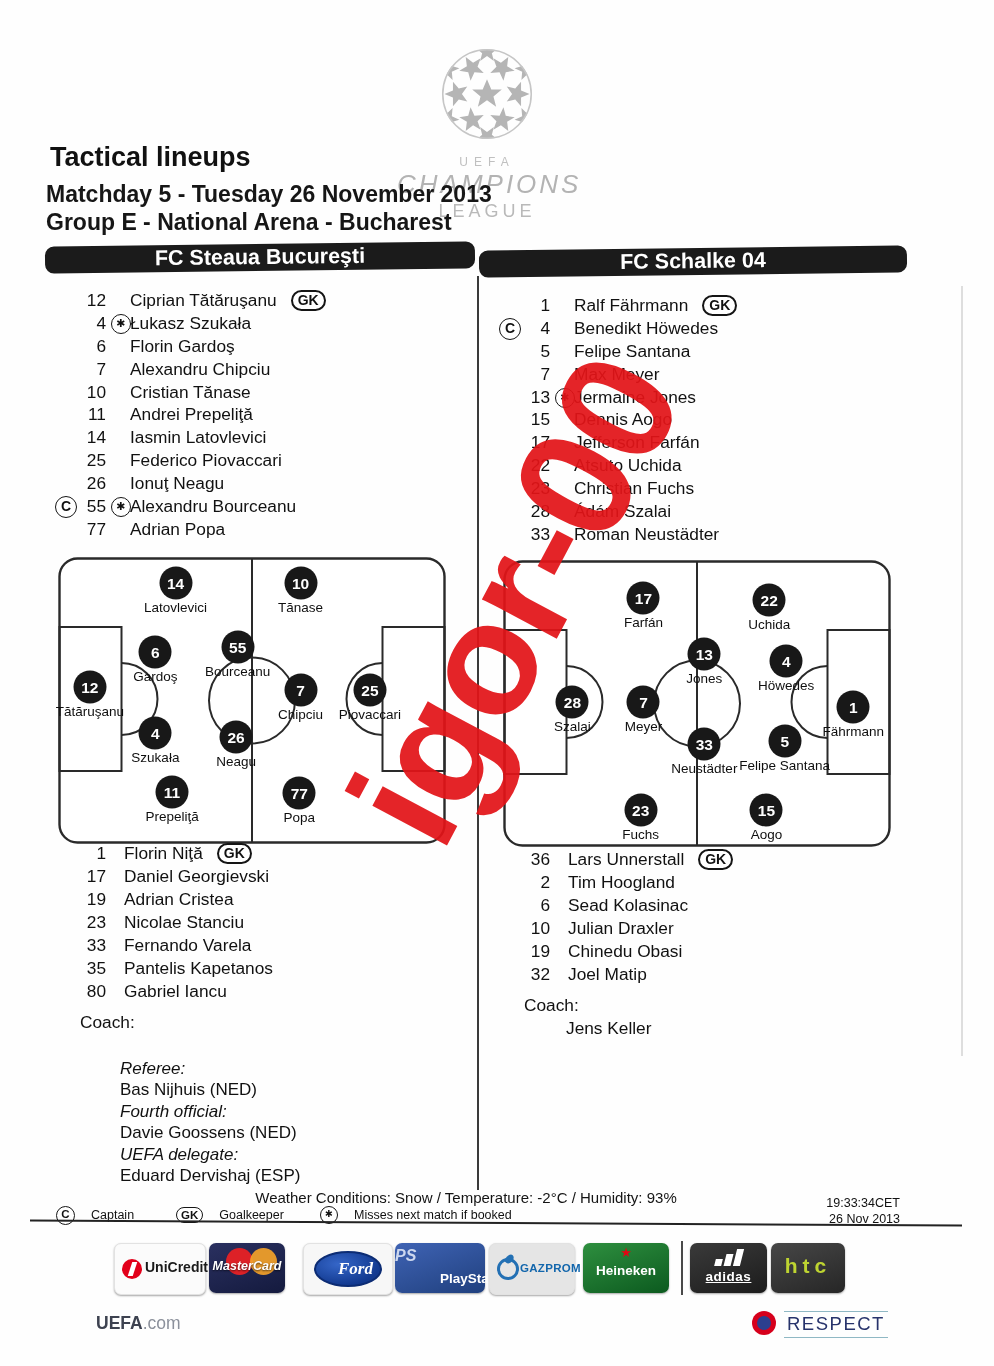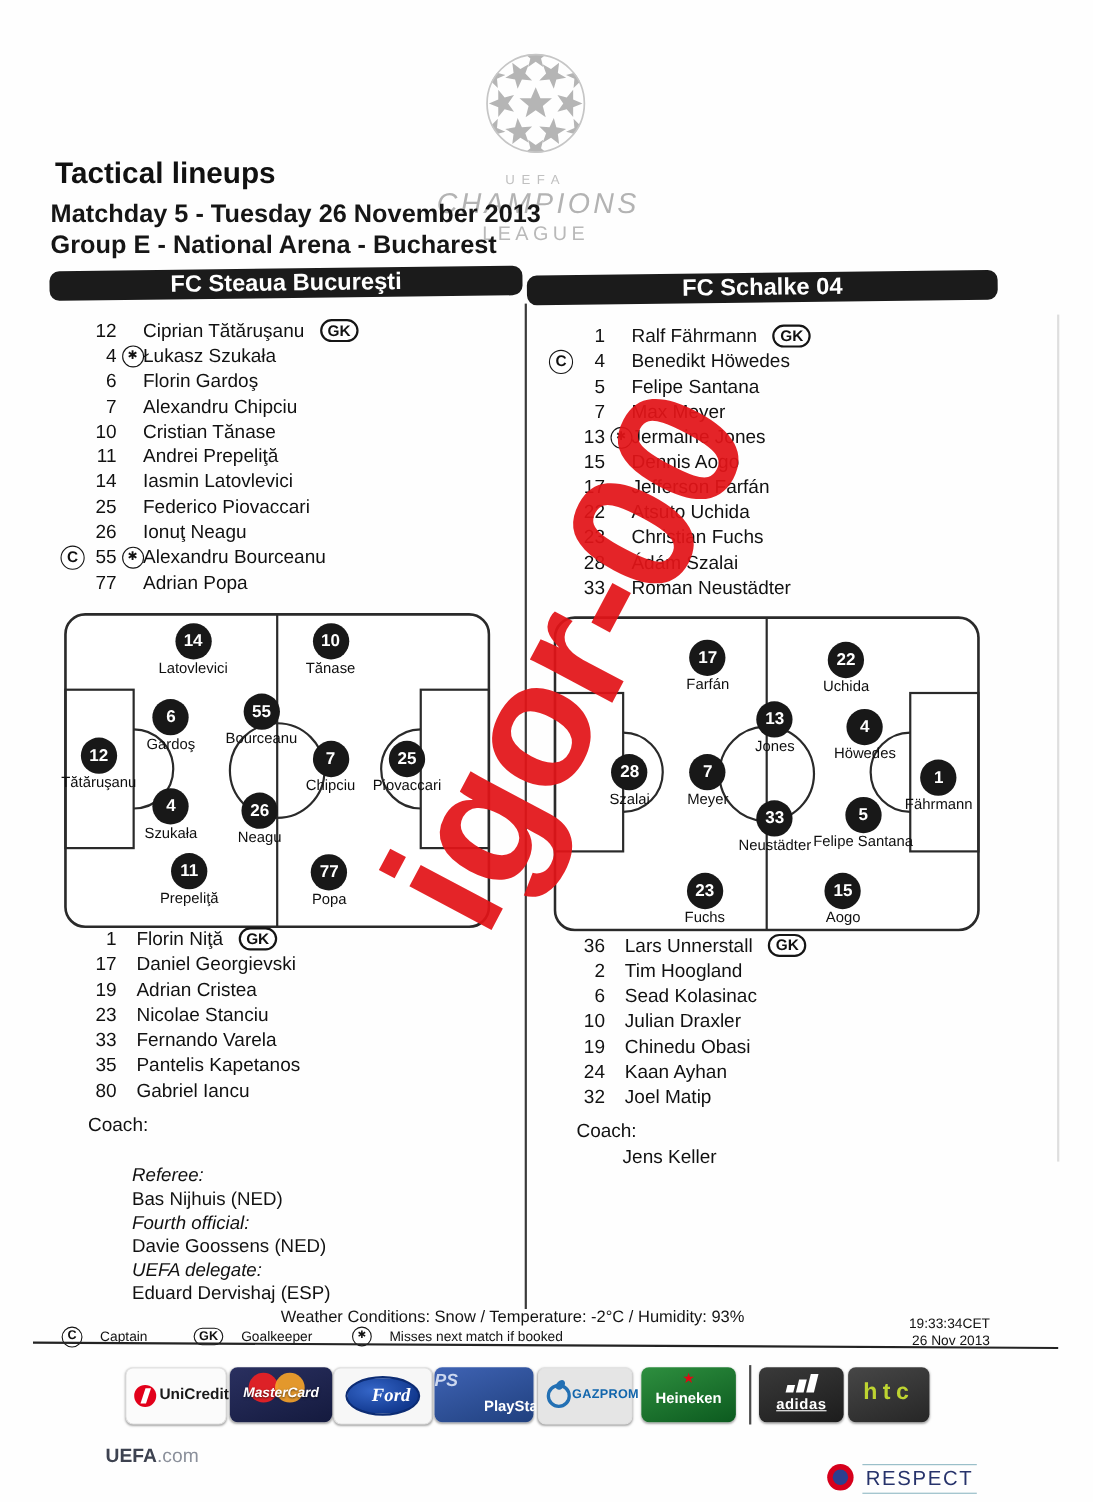--- a/index.html
+++ b/index.html
@@ -84,21 +84,21 @@
   .timestamp{position:absolute;left:750px;top:1196px;width:150px;text-align:right;font-size:12.5px;line-height:15.5px;}
 
   
   .sponsors{position:absolute;left:0;top:1243px;width:994px;height:56px;}
   .chip{position:absolute;top:0;height:50px;border-radius:7px;box-shadow:0 1px 2px rgba(0,0,0,.35);}
   .sp-divider{position:absolute;left:681px;top:-2px;width:2px;height:54px;background:#4a4a4a;}
   .chip-unicredit{left:114px;width:90px;background:#fbfbfb;border:1px solid #e2e2e2;}
   .uc-ball{position:absolute;left:7px;top:15px;width:20px;height:20px;border-radius:50%;background:#e2001a;}
   .uc-ball::after{content:"";position:absolute;left:8px;top:3px;width:5px;height:14px;background:#fff;transform:skewX(-18deg);}
   .uc-word{position:absolute;left:30px;top:15px;font-size:14px;font-weight:bold;color:#1a1a1a;}
-  .chip-mastercard{left:209px;width:93px;background:linear-gradient(160deg,#2a3060,#141a3e);}
+  .chip-mastercard{left:209px;width:76px;background:linear-gradient(160deg,#2a3060,#141a3e);}
   .mc-red{position:absolute;left:17px;top:5px;width:27px;height:27px;border-radius:50%;background:#dd2127;}
   .mc-org{position:absolute;left:41px;top:5px;width:27px;height:27px;border-radius:50%;background:#f4a229;opacity:.92;}
   .mc-word{position:absolute;left:0;right:0;top:16px;text-align:center;font-size:12.5px;font-weight:bold;
            font-style:italic;color:#fff;text-shadow:0 1px 2px rgba(0,0,0,.65);}
   .chip-ford{left:303px;width:88px;background:#f7f7f7;border:1px solid #e2e2e2;}
   .ford-oval{position:absolute;left:10px;top:7px;width:68px;height:36px;border-radius:50%;
              background:radial-gradient(ellipse at 35% 35%,#3566c8,#12398f 72%);border:2px solid #0c2c74;
              box-sizing:border-box;text-align:center;}
   .ford-word{font-family:"Liberation Serif","DejaVu Serif",serif;font-style:italic;font-weight:bold;
              color:#fff;font-size:17px;line-height:31px;margin-left:15px;}
@@ -122,21 +122,21 @@
   .ad-word{position:absolute;left:0;right:0;top:26px;text-align:center;color:#fff;font-weight:bold;
            font-size:13.5px;letter-spacing:.5px;text-decoration:underline;}
   .chip-htc{left:771px;width:74px;background:linear-gradient(160deg,#474747,#262626);}
   .htc-word{position:absolute;left:0;right:0;top:11px;text-align:center;color:#bed431;font-size:21px;
             font-weight:bold;letter-spacing:5px;}
 
   
   .uefacom{position:absolute;left:96px;top:1313px;font-size:17.5px;}
   .uefa-bold{font-weight:bold;color:#3d4250;}
   .uefa-rest{color:#8b909b;}
-  .respect{position:absolute;left:752px;top:1308px;width:160px;height:34px;margin-top:20px;}
+  .respect{position:absolute;left:752px;top:1308px;width:160px;height:34px;}
   .respect-badge{position:absolute;left:0;top:3px;width:24px;height:24px;border-radius:50%;background:#d6001c;}
   .respect-badge::after{content:"";position:absolute;left:5px;top:5px;width:14px;height:14px;border-radius:50%;
                         background:#2c3f8f;}
   .respect-word{position:absolute;left:32px;top:3px;font-size:18.5px;letter-spacing:1.5px;color:#27336b;
                 border-top:1.5px solid #8fb8c4;border-bottom:1.5px solid #8fb8c4;padding:1px 3px 2px;}
 </style>
 </head>
 <body>
 
 <div class="page">
@@ -499,26 +499,20 @@
         <span class="pname">Julian Draxler</span>
       </div>
       <div class="r-row">
         <span class="cap-slot"></span>
         <span class="num">19</span>
         <span class="star-slot"></span>
         <span class="pname">Chinedu Obasi</span>
       </div>
       <div class="r-row">
         <span class="cap-slot"></span>
-        <span class="num">24</span>
-        <span class="star-slot"></span>
-        <span class="pname">Kaan Ayhan</span>
-      </div>
-      <div class="r-row">
-        <span class="cap-slot"></span>
         <span class="num">32</span>
         <span class="star-slot"></span>
         <span class="pname">Joel Matip</span>
       </div>
       <div class="coach-label">Coach:</div>
       <div class="coach-name">Jens Keller</div>
     </div>
 
   <div class="officials off-left">
       <div class="off-line it">Referee:</div>

